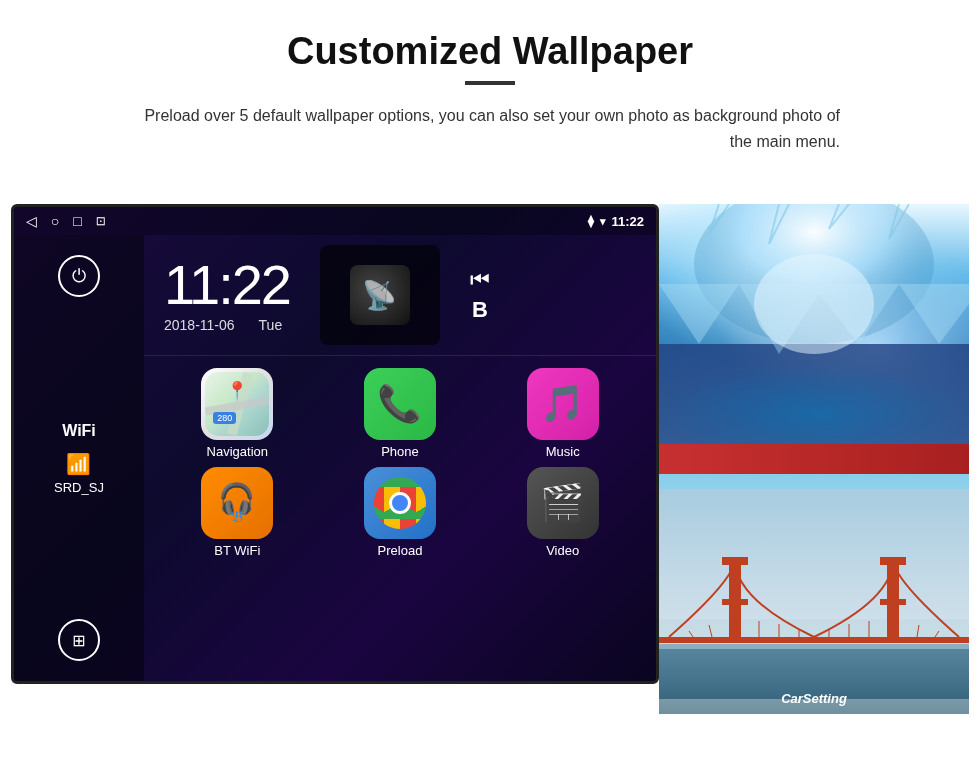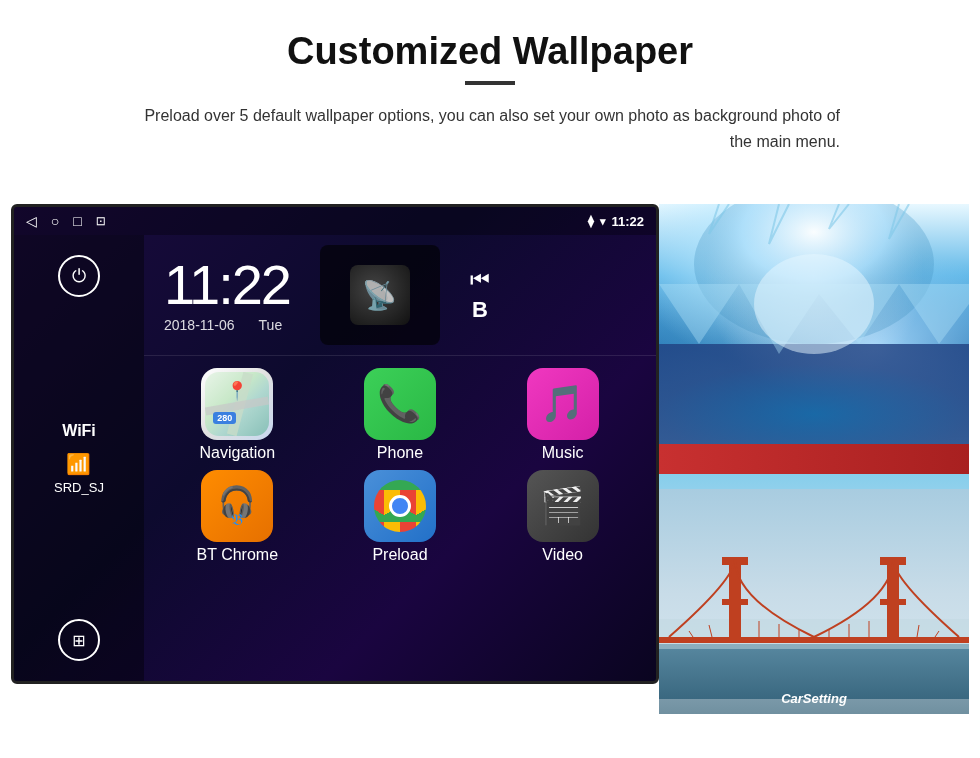--- a/index.html
+++ b/index.html
@@ -253,21 +253,21 @@
       height: 72px;
       border-radius: 16px;
       display: flex;
       align-items: center;
       justify-content: center;
       font-size: 32px;
     }
 
     .app-label {
       color: #fff;
-      font-size: 16px;
+      font-size: 13px;
       text-align: center;
     }
 
     
     .icon-navigation {
       background: linear-gradient(135deg, #fff 0%, #e0e0e0 50%, #c8d8f0 100%);
       position: relative;
       overflow: hidden;
     }
 
@@ -339,21 +339,21 @@
       font-size: 18px;
     }
 
     .nav-label-280 {
       position: absolute;
       bottom: 12px;
       left: 8px;
       background: #3a80e0;
       color: #fff;
       font-size: 9px;
-      font-weight: bold;
+      font-weight: normal;
       padding: 1px 4px;
       border-radius: 3px;
     }
 
     
     .wallpaper-panel {
       width: 310px;
       display: flex;
       flex-direction: column;
       gap: 0;
@@ -533,21 +533,21 @@
             <span class="app-label">Music</span>
           </div>
 
           <div class="app-item">
             <div class="app-icon icon-bt-music">
               <div class="bt-music-inner">
                 <span class="headphone-icon">🎧</span>
                 <span class="bt-icon-overlay">𝔅</span>
               </div>
             </div>
-            <span class="app-label">BT Chrome</span>
+            <span class="app-label">BT WiFi</span>
           </div>
 
           <div class="app-item">
             <div class="app-icon icon-chrome">
               <div class="chrome-ring">
                 <div class="chrome-center"></div>
               </div>
             </div>
             <span class="app-label">Preload</span>
           </div>

